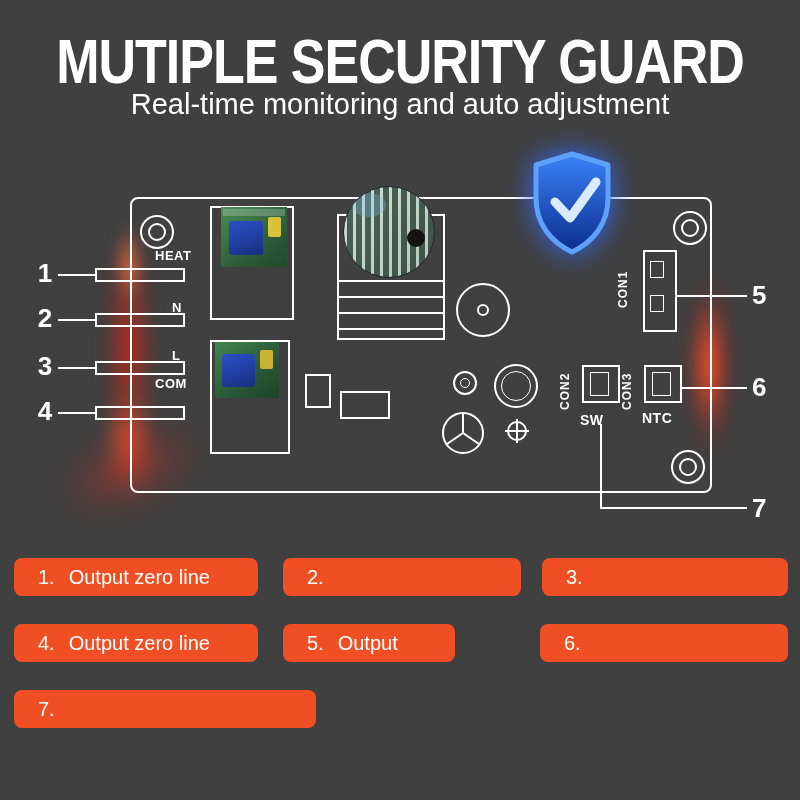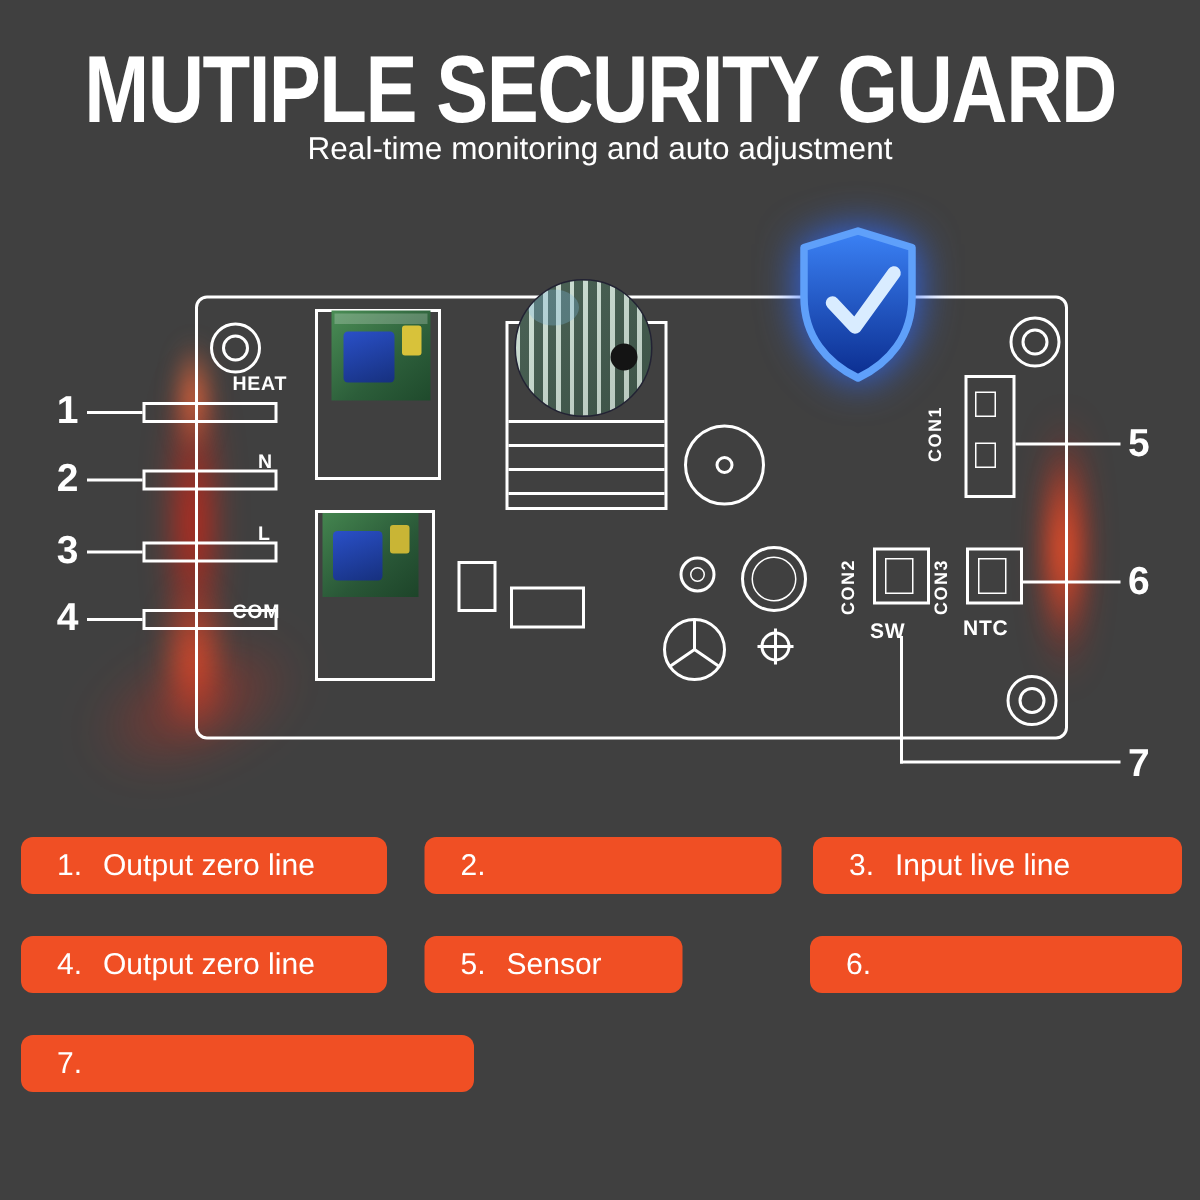--- a/index.html
+++ b/index.html
@@ -22,21 +22,21 @@
   .photo { position:absolute; overflow:hidden; }
   .glow { position:absolute; pointer-events:none; z-index:0; border-radius:50%; }
   .board-el { z-index:2; }
   .title {
     position:absolute; left:0; top:24px; width:800px; text-align:center;
     font-size:52px; font-weight:900; letter-spacing:-1px;
     transform:scaleY(1.22); transform-origin:50% 0;
   }
   .subtitle {
     position:absolute; left:0; top:88px; width:800px; text-align:center;
-    font-size:21px; font-weight:400;
+    font-size:29px; font-weight:400;
   }
   .legend-btn {
     position:absolute; height:38px; background:#f04f24; border-radius:8px;
     display:flex; align-items:center; padding-left:24px;
     font-size:20px; color:#fff; z-index:3;
   }
   .legend-btn .lnum { margin-right:14px; }
 </style>
 </head>
 <body>
@@ -73,21 +73,21 @@
   <div class="plabel board-el" style="left:172px; top:300px;">N</div>
 
   <div class="num board-el" style="left:30px; top:351px; width:30px; text-align:center;">3</div>
   <div class="line board-el" style="left:58px; top:367px; width:37px; height:2px;"></div>
   <div class="o board-el" style="left:95px; top:361px; width:90px; height:14px;"></div>
   <div class="plabel board-el" style="left:172px; top:348px;">L</div>
 
   <div class="num board-el" style="left:30px; top:396px; width:30px; text-align:center;">4</div>
   <div class="line board-el" style="left:58px; top:412px; width:37px; height:2px;"></div>
   <div class="o board-el" style="left:95px; top:406px; width:90px; height:14px;"></div>
-  <div class="plabel board-el" style="left:155px; top:400px;">COM</div>
+  <div class="plabel board-el" style="left:155px; top:376px;">COM</div>
 
   <div class="o board-el" style="left:210px; top:206px; width:84px; height:114px;"></div>
   <div class="photo board-el" style="left:221px; top:207px; width:66px; height:60px; background:linear-gradient(140deg,#4a8d55,#2c5e3a 60%,#1f4a2c);">
     <div style="position:absolute; left:8px; top:14px; width:34px; height:34px; background:linear-gradient(160deg,#2a50c8,#16307e); border-radius:3px;"></div>
     <div style="position:absolute; left:47px; top:10px; width:13px; height:20px; background:#d8c23a; border-radius:2px;"></div>
     <div style="position:absolute; left:2px; top:2px; width:62px; height:7px; background:rgba(255,255,255,0.22);"></div>
   </div>
 
   <div class="o board-el" style="left:337px; top:214px; width:108px; height:126px;"></div>
   <div class="line board-el" style="left:339px; top:280px; width:104px; height:2px;"></div>
@@ -161,29 +161,28 @@
 
   <div class="legend-btn" style="left:14px; top:558px; width:244px;">
     <span class="lnum">1.</span>
     <span>Output zero line</span>
   </div>
   <div class="legend-btn" style="left:283px; top:558px; width:238px;">
     <span class="lnum">2.</span>
   </div>
   <div class="legend-btn" style="left:542px; top:558px; width:246px;">
     <span class="lnum">3.</span>
-    <span>Input live line</span>
   </div>
   <div class="legend-btn" style="left:14px; top:624px; width:244px;">
     <span class="lnum">4.</span>
     <span>Output zero line</span>
   </div>
   <div class="legend-btn" style="left:283px; top:624px; width:172px;">
     <span class="lnum">5.</span>
-    <span>Sensor</span>
+    <span>Output</span>
   </div>
   <div class="legend-btn" style="left:540px; top:624px; width:248px;">
     <span class="lnum">6.</span>
   </div>
   <div class="legend-btn" style="left:14px; top:690px; width:302px;">
     <span class="lnum">7.</span>
   </div>
 
 </div>
 

